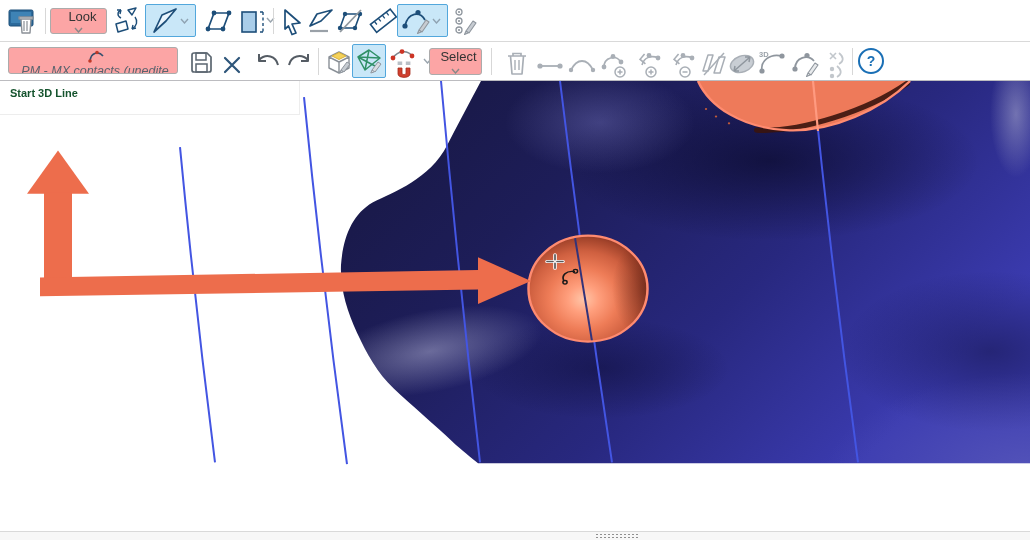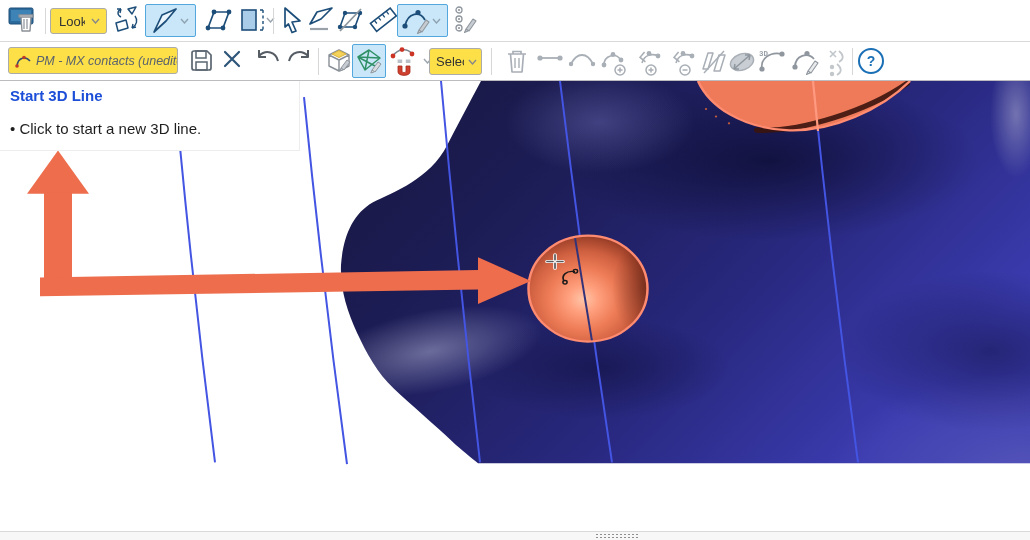--- a/index.html
+++ b/index.html
@@ -3,36 +3,36 @@
 <meta charset="utf-8">
 <style>
   html,body{margin:0;padding:0;background:#fff;}
   body{width:1030px;height:540px;position:relative;overflow:hidden;
        font-family:"Liberation Sans",sans-serif;-webkit-font-smoothing:antialiased;}
   .abs{position:absolute;}
   
   #row1{left:0;top:0;width:1030px;height:41px;background:#fff;border-bottom:1px solid #d9d9d9;}
   #row2{left:0;top:42px;width:1030px;height:38px;background:#fff;border-bottom:1px solid #bcbcc0;}
   .sep{width:1px;background:#d7d7d7;}
-  .combo{background:#fde047;border:1px solid #ababab;border-radius:3px;display:flex;align-items:center;
-         font-size:13px;color:#333;box-sizing:border-box;}
+  .combo{background:#fca5a5;border:1px solid #ababab;border-radius:3px;display:flex;align-items:center;
+         font-size:13px;color:#333;box-sizing:border-box;flex-direction:column;}
   .combo .lbl{padding-left:8px;flex:1;white-space:nowrap;overflow:hidden;}
   .chev{width:9px;height:6px;margin:0 6px;flex:none;}
-  .toolbtn{display:flex;align-items:flex-start;justify-content:center;font-family:Liberation Mono, monospace;}
+  .toolbtn{display:flex;align-items:flex-end;justify-content:center;}
   .selbox{background:#c9e7f8;border:1.5px solid #52a7dc;border-radius:2px;box-sizing:border-box;
           display:flex;align-items:center;justify-content:center;}
   .docfield{font-style:italic;color:#5a636e;font-size:12.5px;}
   #help-btn{width:22px;height:22px;border:2px solid #1a6fb5;border-radius:50%;color:#1a6fb5;
             font-weight:bold;font-size:14px;display:flex;align-items:center;justify-content:center;}
   .icon3dlbl{position:absolute;left:2px;top:3px;font-size:7.5px;font-weight:bold;color:#9aa1a8;}
   
   #viewport{left:0;top:81px;width:1030px;height:450px;background:#fff;}
   #tooltip{left:0;top:0;width:300px;background:#fff;border-right:1px solid #ededed;
            border-bottom:1px solid #ededed;padding:6px 10px 10px 10px;box-sizing:border-box;z-index:5;}
-  #tooltip .tt-title{font-size:15px;font-weight:bold;color:#1d4ed8;margin-bottom:14px;}
+  #tooltip .tt-title{font-size:11px;font-weight:bold;color:#14532d;margin-bottom:5px;}
   #tooltip .tt-line{font-size:15px;color:#1e1e1e;line-height:22px;}
   
   #bottombar{left:0;top:531px;width:1030px;height:9px;background:#f7f7f7;border-top:1px solid #d9d9d9;box-sizing:border-box;}
   #grip{left:595px;top:533px;width:45px;height:5px;
         background-image:radial-gradient(#8f8f8f 34%,transparent 38%);background-size:4px 3px;}
 </style>
 </head>
 <body>
 
 <div id="row1" class="abs">
@@ -454,18 +454,17 @@
         <path d="M575,306 C 566,304 561,311 564,317" fill="none" stroke="#1a1a1a" stroke-width="1.7"></path>
         <circle cx="575.5" cy="305.5" r="2.1" fill="none" stroke="#1a1a1a" stroke-width="1.5"></circle>
         <circle cx="565" cy="318.5" r="2.1" fill="none" stroke="#1a1a1a" stroke-width="1.5"></circle>
       </g>
     </g>
   </svg>
 
   
   <div id="tooltip" class="abs">
     <div class="tt-title">Start 3D Line</div>
-    <div class="tt-line">• Click to start a new 3D line.</div>
   </div>
 </div>
 
 <div id="bottombar" class="abs"></div>
 <div id="grip" class="abs"></div>
 
 </body></html>

